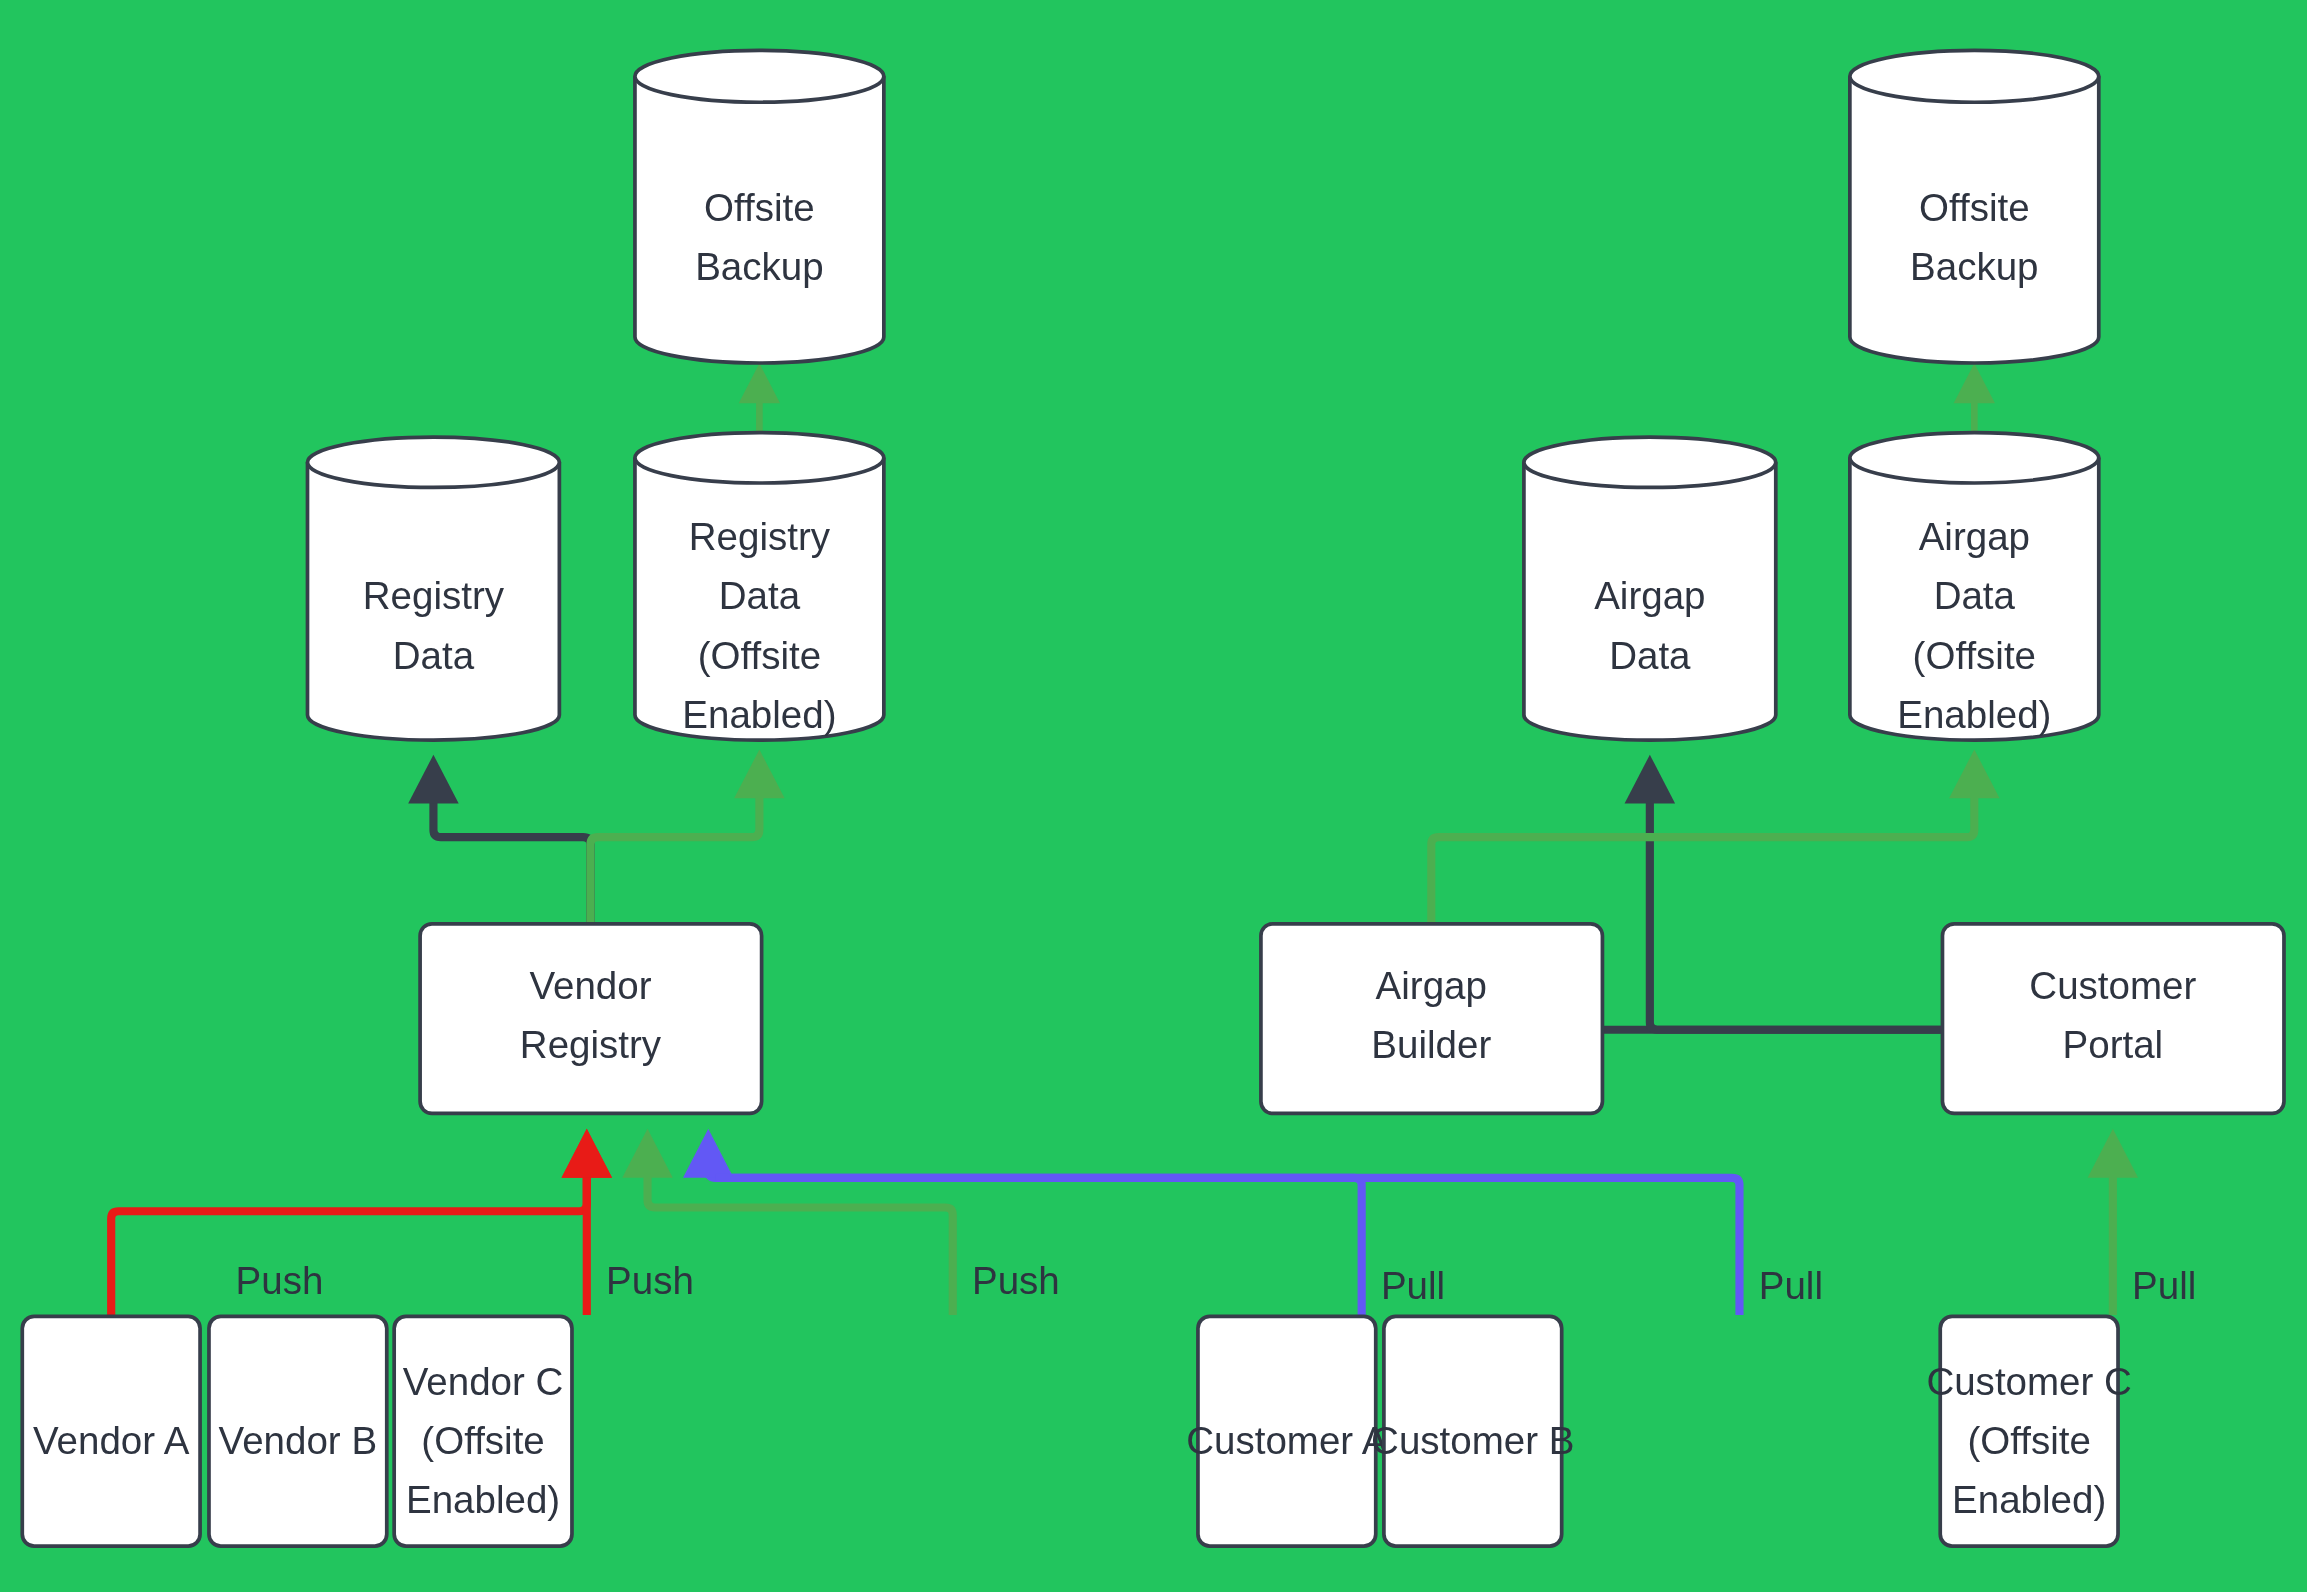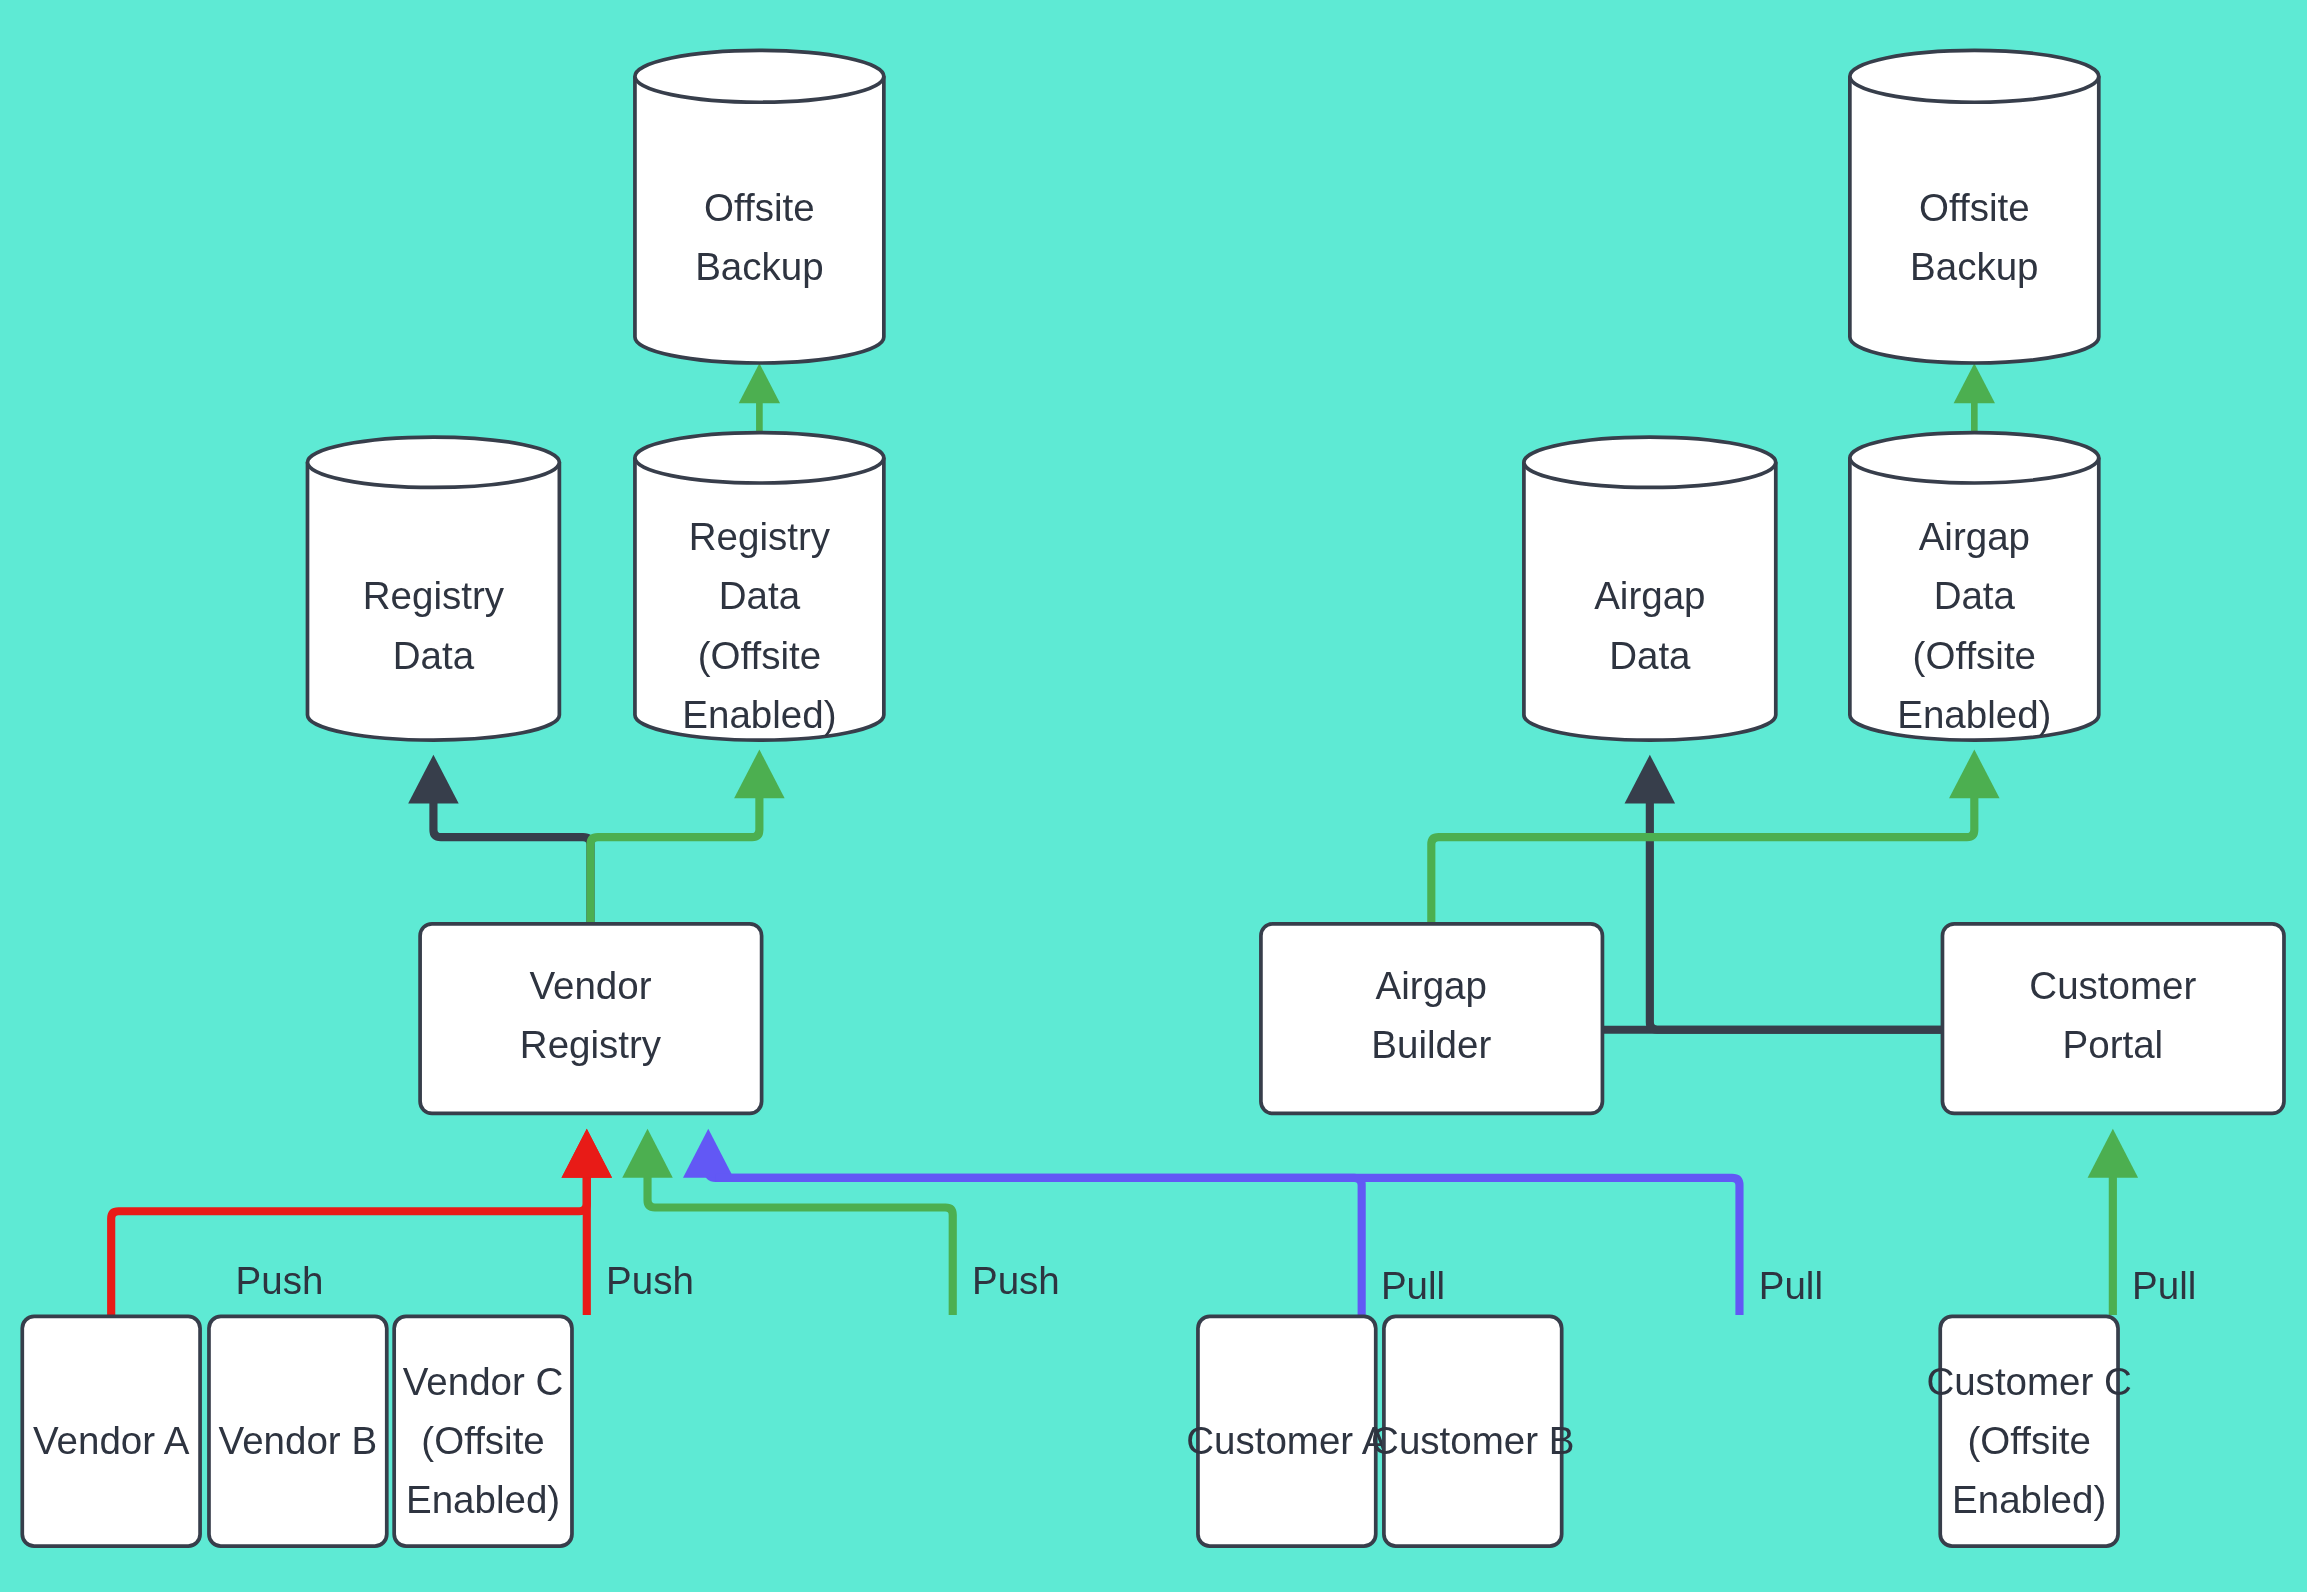--- a/index.html
+++ b/index.html
@@ -10,21 +10,21 @@
   body {
     width: 2307px;
     height: 1592px;
     overflow: hidden;
     font-family: "Liberation Sans", sans-serif;
   }
   #diagram-root {
     position: relative;
     width: 2307px;
     height: 1592px;
-    background: #5eead4;
+    background: #22c55e;
   }
   svg.diagram {
     display: block;
     width: 2307px;
     height: 1592px;
   }
   .node-shape {
     fill: #ffffff;
     stroke: #373e4b;
     stroke-width: 5;

